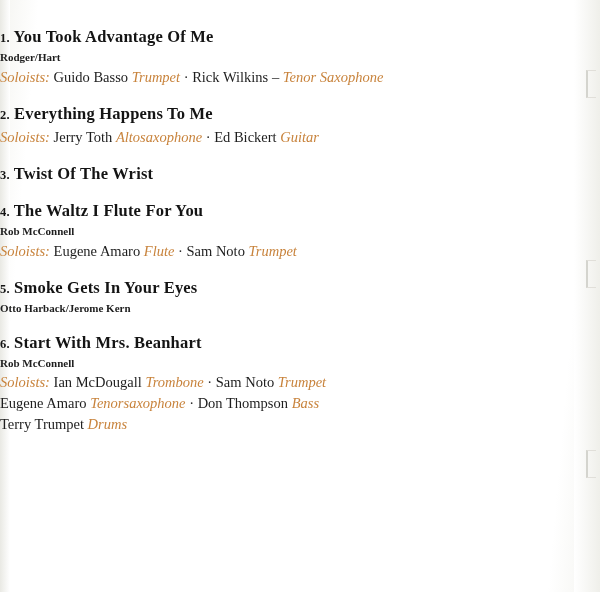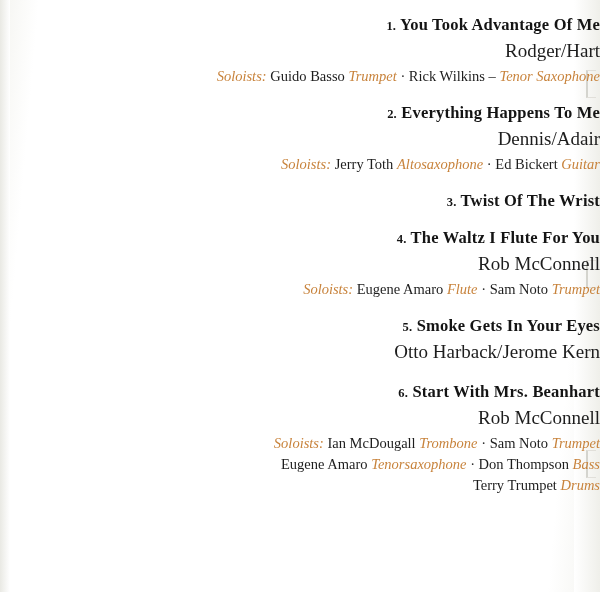--- a/index.html
+++ b/index.html
@@ -44,44 +44,45 @@
     border-bottom: 1px solid #dedcd6;
     opacity: .85;
   }
   .tick.t1 { top: 70px; }
   .tick.t2 { top: 260px; }
   .tick.t3 { top: 450px; }
 
   .content {
     position: absolute;
     left: 0;
-    top: 14px;
+    top: 26px;
     width: 600px;
-    text-align: right;
+    text-align: left;
   }
   .track {
     margin-bottom: 15px;
   }
   .track-title {
     font-size: 16.5px;
     font-weight: bold;
     letter-spacing: .2px;
     line-height: 1.35;
     margin-bottom: 2px;
     color: #141414;
   }
   .track-num {
     font-size: 12.5px;
     font-weight: bold;
   }
   .composer {
-    font-size: 19px;
+    font-size: 11px;
     line-height: 1.4;
     color: #1d1d1d;
     margin-bottom: 1px;
+    font-weight: bold;
   }
   .soloists-line {
     font-size: 14.5px;
     line-height: 1.45;
     color: #1d1d1d;
   }
   .sol-label {
     font-style: italic;
     color: #c8833c;
   }
@@ -117,21 +118,20 @@
       <div class="soloists-line">
         <span class="sol-label">Soloists:</span><span> Guido Basso </span><span class="instr">Trumpet</span><span class="sep"> · </span><span>Rick Wilkins </span><span class="dash">– </span><span class="instr">Tenor Saxophone</span>
       </div>
     </div>
 
     <div class="track">
       <div class="track-title">
         <span class="track-num">2.</span>
         <span>Everything Happens To Me</span>
       </div>
-      <div class="composer">Dennis/Adair</div>
       <div class="soloists-line">
         <span class="sol-label">Soloists:</span><span> Jerry Toth </span><span class="instr">Altosaxophone</span><span class="sep"> · </span><span>Ed Bickert </span><span class="dash"></span><span class="instr">Guitar</span>
       </div>
     </div>
 
     <div class="track">
       <div class="track-title">
         <span class="track-num">3.</span>
         <span>Twist Of The Wrist</span>
       </div>

